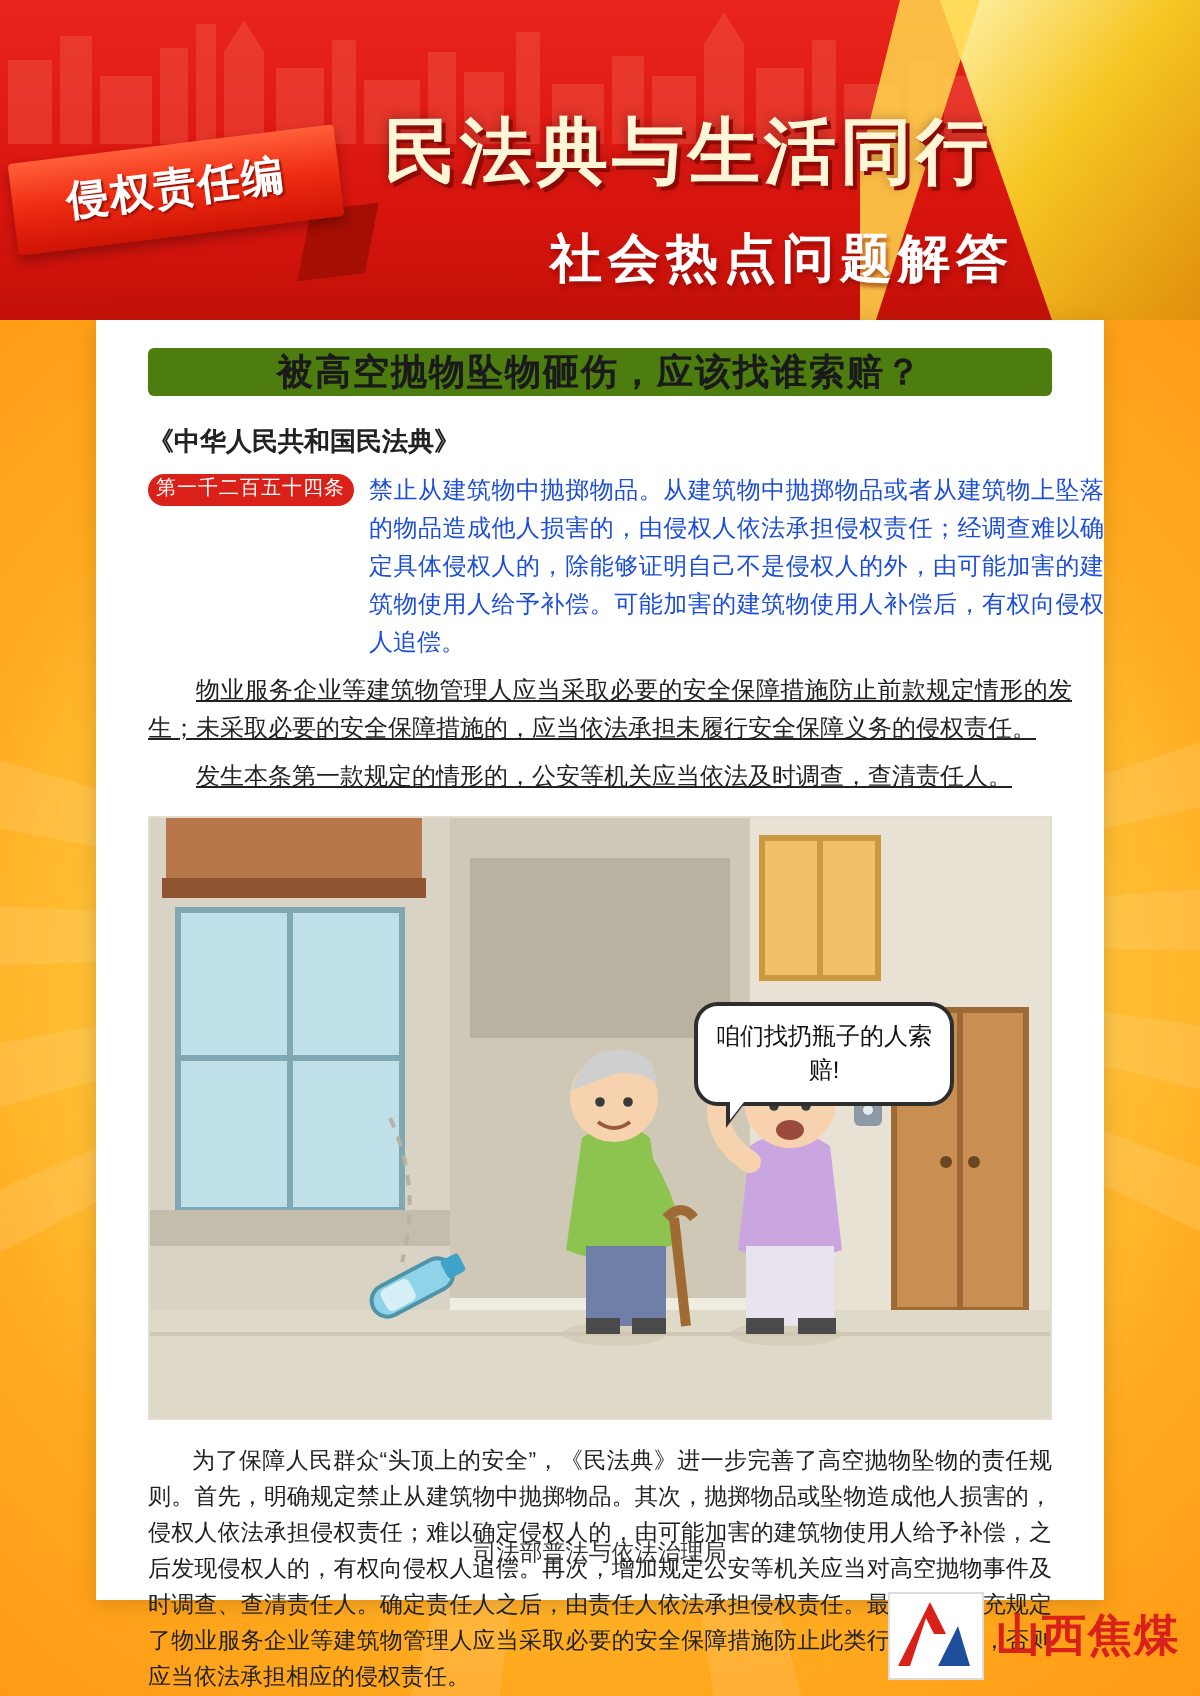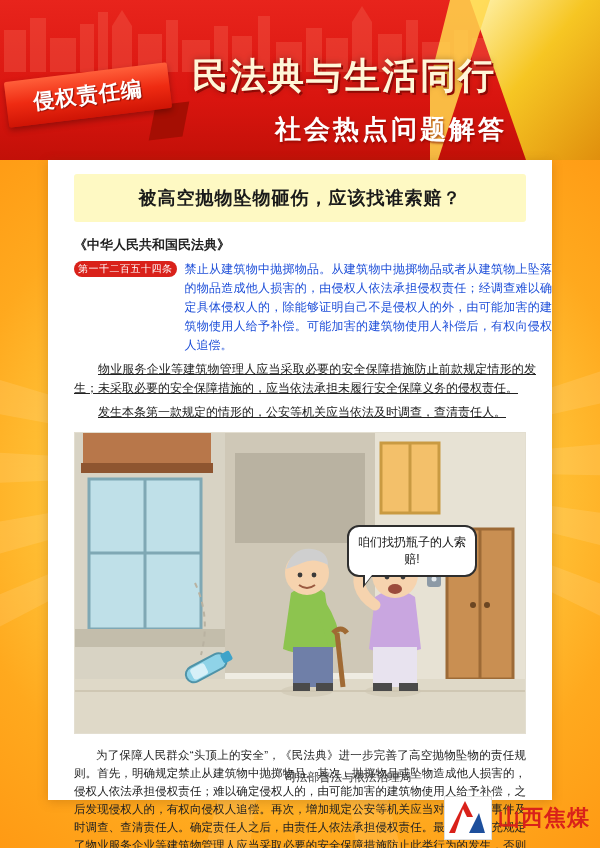--- a/index.html
+++ b/index.html
@@ -57,22 +57,22 @@
     font-size:21px;font-weight:bold;color:#ffffff;letter-spacing:1px;
     text-shadow:1px 1px 1px rgba(90,0,0,.6);
   }
   
   .sheet{
     position:absolute;left:48px;top:160px;width:504px;height:640px;
     background:#ffffff;
     box-shadow:0 2px 10px rgba(120,60,0,.25);
   }
   .q-box{
-    margin:14px auto 0;width:452px;height:48px;
-    background:#fef9c3;border-radius:3px;
+    margin:14px auto 0;width:452px;height:24px;
+    background:#4d7c0f;border-radius:3px;
     display:flex;align-items:center;justify-content:center;
   }
   .q-box span{
     font-size:18px;font-weight:bold;color:#1a1a1a;letter-spacing:1px;
   }
   .law-title{
     margin:14px 0 4px 26px;font-size:13px;font-weight:bold;color:#222;
   }
   .art-row{margin:6px 0 0 26px;display:flex;align-items:flex-start;}
   .art-badge{
@@ -106,21 +106,21 @@
   .bubble:before{
     content:"";position:absolute;left:16px;bottom:-9px;z-index:2;
     border-width:9px 7px 0 0;border-style:solid;border-color:#ffffff transparent transparent transparent;
   }
   .bottom-text{
     margin:12px 26px 0 26px;font-size:11.5px;color:#222;line-height:18px;
     text-align:justify;text-indent:22px;
   }
   .credits{
     position:absolute;left:0;bottom:14px;width:504px;text-align:center;
-    font-size:11.5px;color:#333;line-height:17px;padding-left:48px;
+    font-size:11.5px;color:#333;line-height:17px;
   }
   
   .logo{
     position:absolute;right:10px;bottom:8px;height:44px;
     display:flex;align-items:center;
   }
   .logo-mark{
     width:46px;height:42px;background:#ffffff;position:relative;margin-right:6px;
     border:1px solid #ddd;
   }

